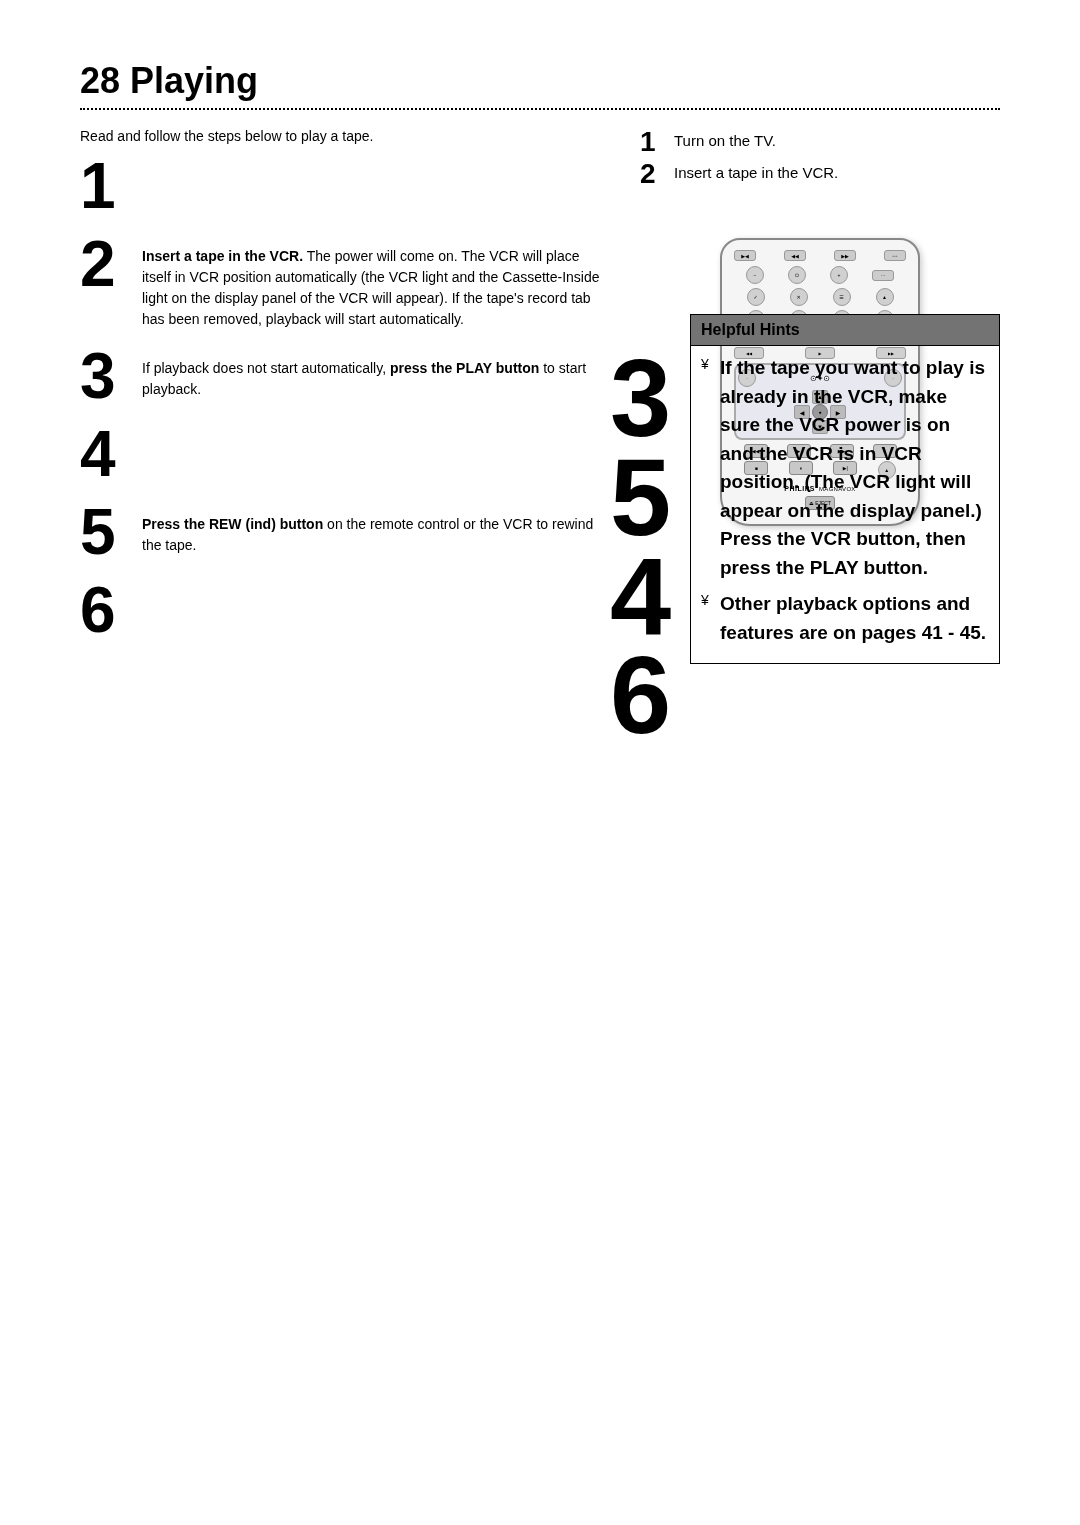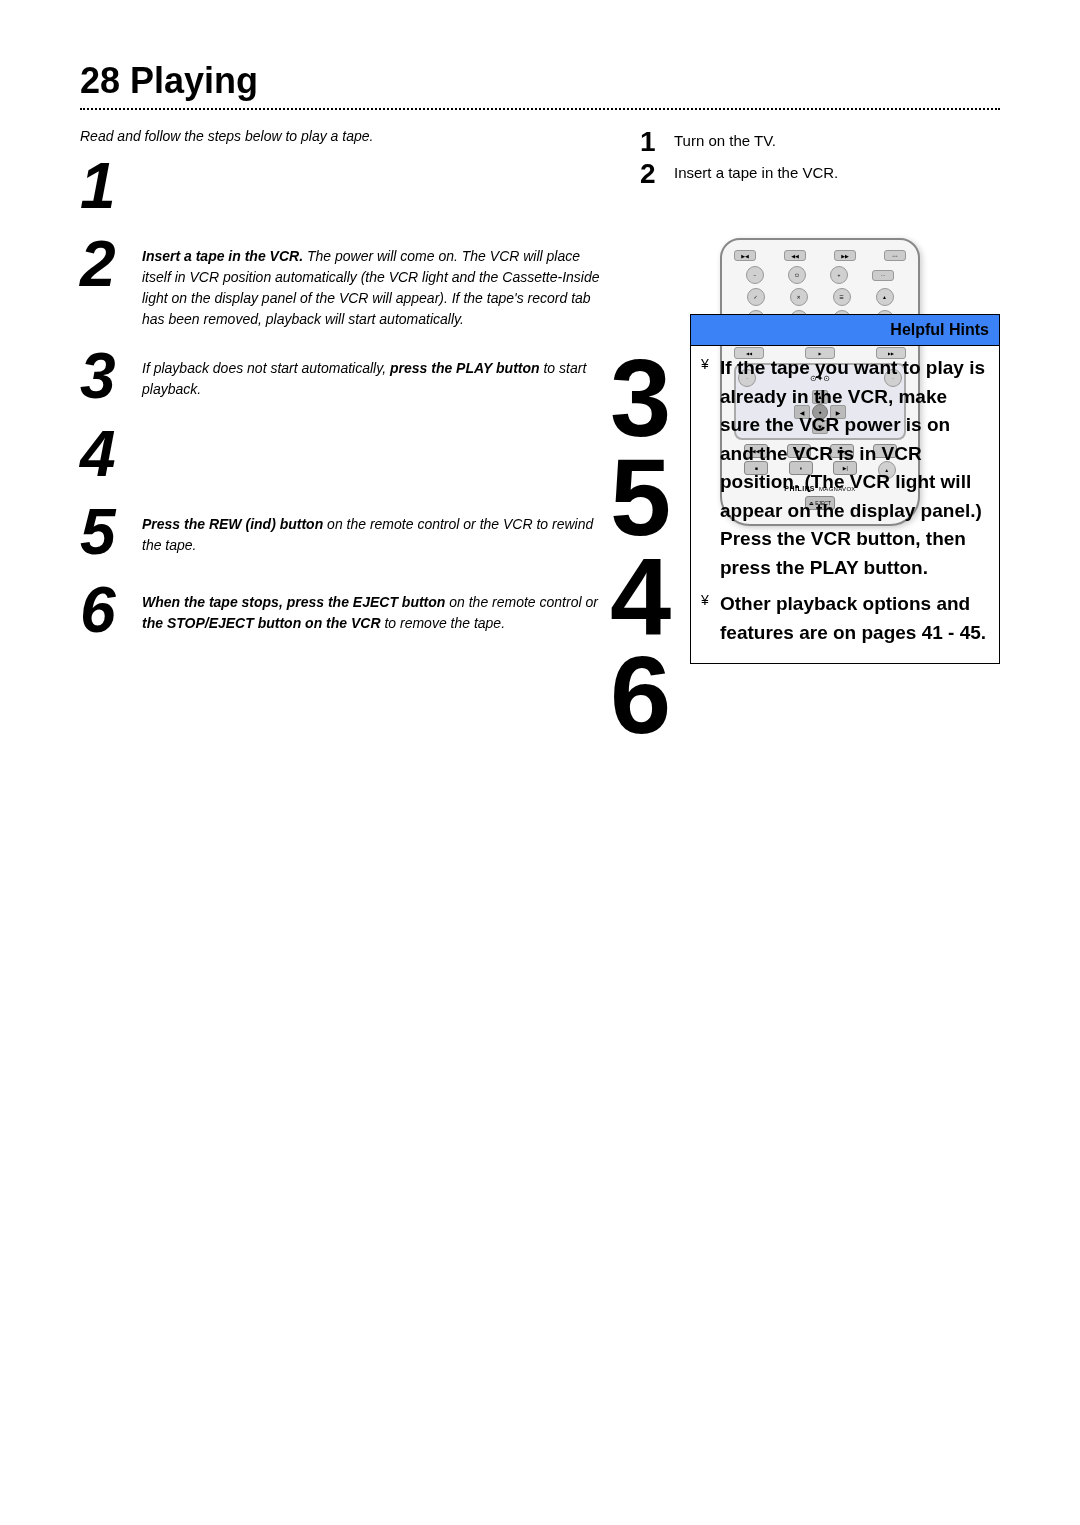--- a/index.html
+++ b/index.html
@@ -30,21 +30,20 @@
       font-size: 14px;
       margin-bottom: 18px;
     }
     .two-col {
       display: flex;
       gap: 0;
     }
     .left-col {
       flex: 1;
       padding-right: 30px;
-      font-style: italic;
     }
     .right-col {
       width: 360px;
       position: relative;
     }
     .step-block {
       display: flex;
       align-items: flex-start;
       margin-bottom: 22px;
     }
@@ -244,22 +243,22 @@
 
     
     .helpful-hints-box {
       position: absolute;
       bottom: 60px;
       right: 80px;
       width: 310px;
       border: 1.5px solid #000;
     }
     .helpful-hints-header {
-      background: #3b82f6;
-      text-align: right;
+      background: #737373;
+      text-align: left;
       font-size: 16px;
       font-weight: bold;
       padding: 6px 10px;
       border-bottom: 1.5px solid #000;
     }
     .helpful-hints-body {
       padding: 8px 10px;
       font-size: 13px;
       line-height: 1.5;
     }
@@ -306,21 +305,20 @@
           </div>
           <div class="step-block">
             <div class="step-num-large">4</div>
           </div>
           <div class="step-block">
             <div class="step-num-large">5</div>
             <div class="step-text"><strong>Press the REW (ind) button</strong> on the remote control or the VCR to rewind the tape.</div>
           </div>
           <div class="step-block">
             <div class="step-num-large">6</div>
-            <div class="step-text"><strong>When the tape stops, press the EJECT button</strong> on the remote control or <strong>the STOP/EJECT button on the VCR</strong> to remove the tape.</div>
           </div>
         </div>
     </div>
 
     <div class="right-col">
 
       <div class="right-steps" id="right-steps-container">
           <div class="right-step">
             <div class="right-step-num">1</div>
             <div class="right-step-text">Turn on the TV.</div>

